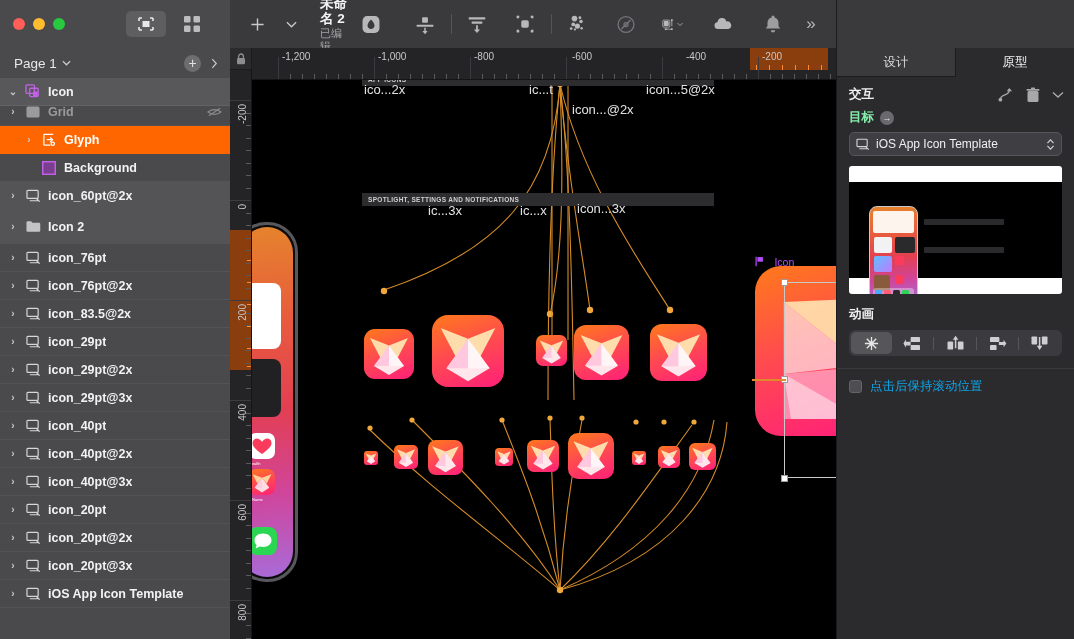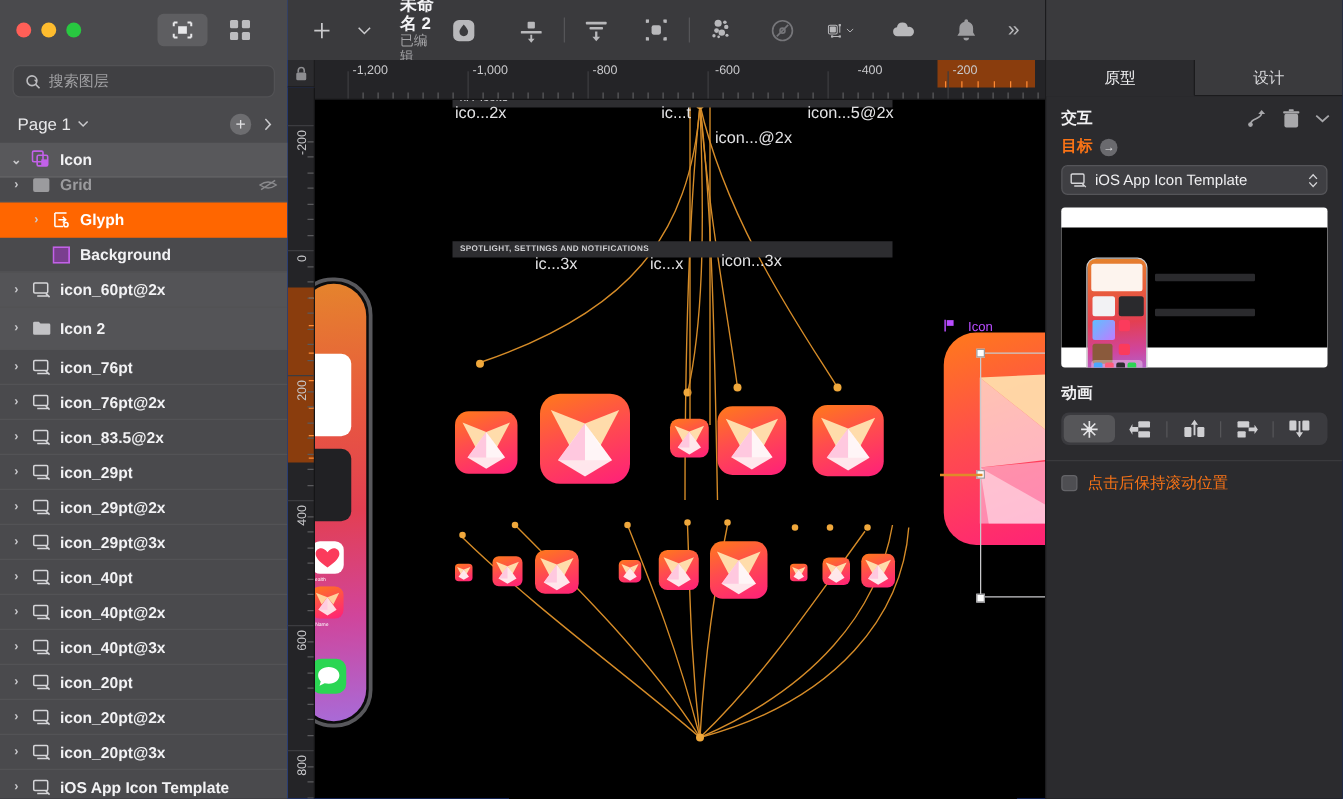--- a/index.html
+++ b/index.html
@@ -192,29 +192,29 @@
     padding: 9px 12px; border-bottom: 1px solid #3a3a3d;
   }
   .cb {
     width: 13px; height: 13px; border-radius: 3px;
     background: #4e4e52; border: 0.5px solid #646468;
     display: flex; align-items: center; justify-content: center;
     flex: 0 0 13px;
   }
   .cb.on { background: #ff5c00; border-color: #ff5c00; }
   .cb-label { color: #eaeaec; font-size: 12.5px; font-weight: bold; }
-  .cb-label.reg { font-weight: normal; color: #f97316; text-align: right; }
+  .cb-label.reg { font-weight: normal; color: #0ea5e9; text-align: right; }
 
   .sect-head {
     display: flex; align-items: center; padding: 9px 10px 4px 12px; gap: 2px;
   }
   .sect-title { color: #f0f0f2; font-size: 12.5px; font-weight: bold; }
   .sect-icons { margin-left: auto; display: flex; align-items: center; gap: 12px; color: #a8a8ab; }
 
-  .field-label { color: #f97316; font-size: 12.5px; font-weight: bold; }
+  .field-label { color: #86efac; font-size: 12.5px; font-weight: bold; }
   .target-row { display: flex; align-items: center; gap: 6px; padding: 2px 12px 6px 12px; }
   .arrow-chip {
     width: 14px; height: 14px; border-radius: 50%;
     background: #6a6a6e; color: #e6e6e8; font-size: 9px;
     display: flex; align-items: center; justify-content: center;
   }
   .select {
     margin: 0 12px; height: 24px; background: #3f3f43;
     border: 0.5px solid #555559; border-radius: 5px;
     display: flex; align-items: center; gap: 6px; padding: 0 6px;
@@ -273,32 +273,20 @@
             <rect x="1" y="1" width="6.5" height="6.5" rx="1.2"></rect>
                 <rect x="10.5" y="1" width="6.5" height="6.5" rx="1.2"></rect>
             <rect x="1" y="10.5" width="6.5" height="6.5" rx="1.2"></rect>
                 <rect x="10.5" y="10.5" width="6.5" height="6.5" rx="1.2"></rect>
               </g>
             </svg>
         </div>
       </div>
     </div>
 
-    <div class="searchwrap">
-      <div class="searchbox">
-        <svg width="13" height="13" viewBox="0 0 14 14">
-            <g fill="none" stroke="#bcbcbf" stroke-width="1.4">
-          <circle cx="6" cy="6" r="4.2"></circle>
-              <path d="M9.2 9.2 L12.5 12.5"></path>
-            </g>
-          <path d="M7.6 5.2 L11 5.2 L9.3 7.2 Z" fill="#bcbcbf" stroke="none"></path>
-          </svg>
-        <span class="search-ph">搜索图层</span>
-      </div>
-    </div>
 
     <div class="pagerow">
       <span class="page-label">Page 1</span>
       <svg width="9" height="6" viewBox="0 0 10 6">
           <path d="M1 1 L5 5 L9 1" fill="none" stroke="#c9c9cc" stroke-width="1.4"></path>
         </svg>
       <div class="page-actions">
         <div class="plus-circle">+</div>
         <svg width="7" height="11" viewBox="0 0 8 12">
             <path d="M1.5 1 L6 6 L1.5 11" fill="none" stroke="#c9c9cc" stroke-width="1.4"></path>
@@ -1091,22 +1079,22 @@
         <div style="position:absolute;left:500px;top:309px;width:34px;height:1.5px;background:#e08a2a;"></div>
 
       </div>
     </div>
   </div>
 
   <div class="inspector">
     <div class="insp-top"></div>
 
     <div class="insp-tabs">
+      <div class="insp-tab">设计</div>
       <div class="insp-tab active">原型</div>
-      <div class="insp-tab">设计</div>
     </div>
 
 
     <div class="sect-head">
       <span class="sect-title">交互</span>
       <div class="sect-icons">
         <span>
           <svg width="16" height="15" viewBox="0 0 17 16">
               <g fill="none" stroke="#a8a8ab" stroke-width="1.4">
             <path d="M2.5 13.5 C2.5 7 12 10 12 3.5"></path>

